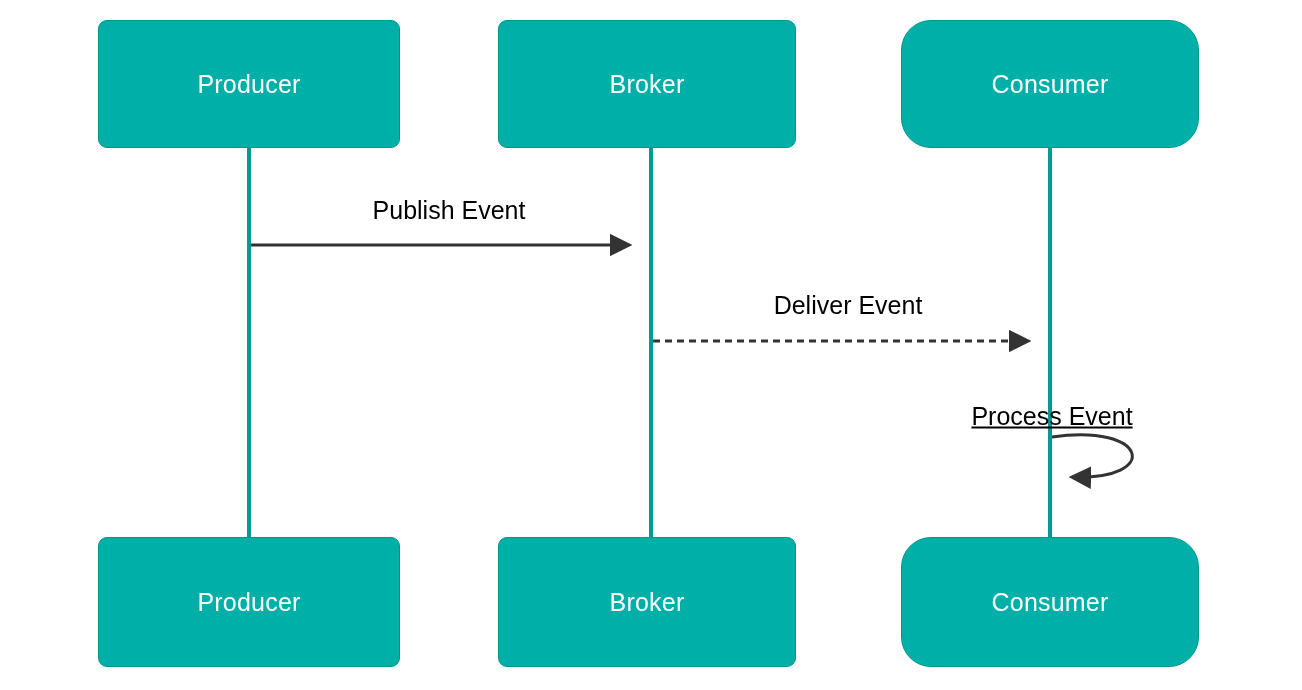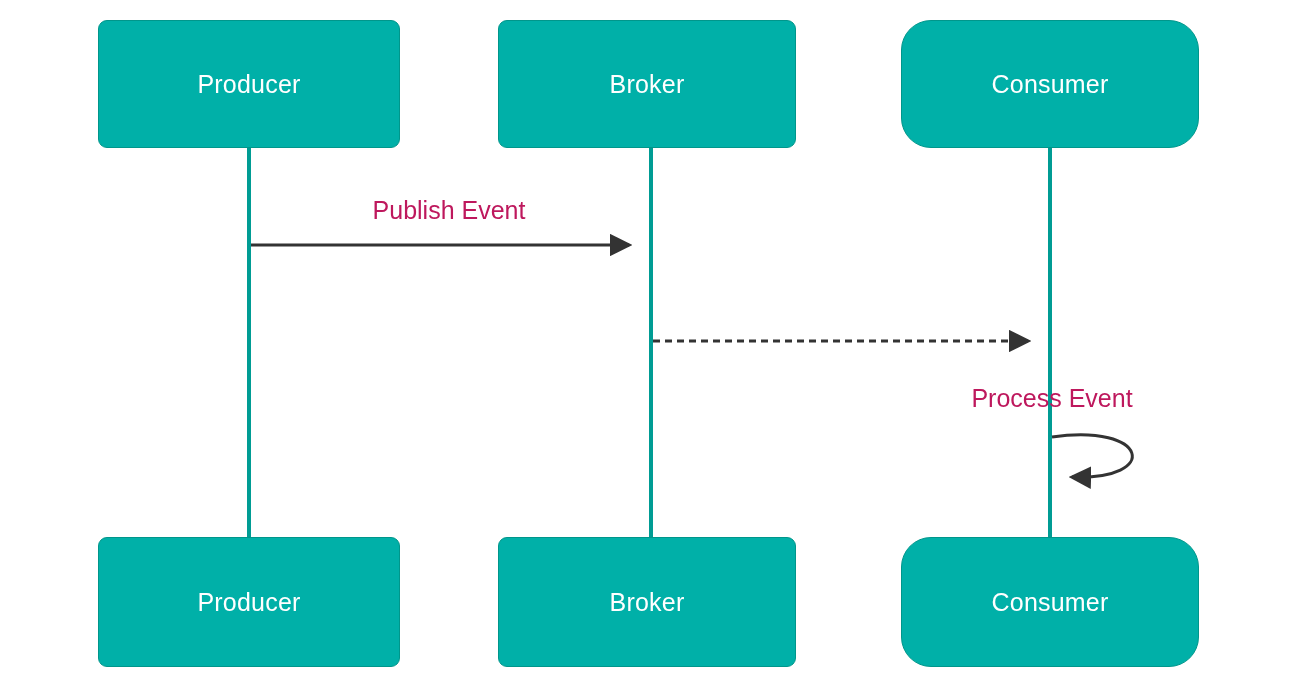--- a/index.html
+++ b/index.html
@@ -32,27 +32,27 @@
     letter-spacing: 0.2px;
   }
   .actor-box.row-top    { top: 20px; }
   .actor-box.row-bottom { top: 537px; height: 130px; }
   .actor-box.col-producer { left: 98px;  width: 302px; }
   .actor-box.col-broker   { left: 498px; width: 298px; }
   .actor-box.col-consumer { left: 901px; width: 298px; border-radius: 30px; }
   .msg-label {
     position: absolute;
     transform: translate(-50%, -50%);
-    color: #be185d;
+    color: #000000;
     font-size: 25px;
     white-space: nowrap;
   }
   .msg-label.publish { left: 449px; top: 210px; }
   .msg-label.deliver { left: 848px; top: 305px; }
-  .msg-label.process { left: 1052px; top: 398px; }
+  .msg-label.process { left: 1052px; top: 416px; text-decoration: underline; }
 </style>
 </head>
 <body>
 
 <div class="canvas">
 
   <svg class="layer-svg" viewBox="0 0 1302 690" xmlns="http://www.w3.org/2000/svg">
     <defs>
       <marker id="arrowhead" viewBox="0 0 10 10" refX="8.5" refY="5" markerWidth="7.5" markerHeight="7.5" orient="auto-start-reverse" markerUnits="strokeWidth">
         <path d="M0,0 L10,5 L0,10 z" fill="#333333"></path>
@@ -84,15 +84,16 @@
     <span>Producer</span>
   </div>
   <div class="actor-box row-bottom col-broker">
     <span>Broker</span>
   </div>
   <div class="actor-box row-bottom col-consumer">
     <span>Consumer</span>
   </div>
 
   <div class="msg-label publish">Publish Event</div>
+  <div class="msg-label deliver">Deliver Event</div>
   <div class="msg-label process">Process Event</div>
 
 </div>
 
 </body></html>

